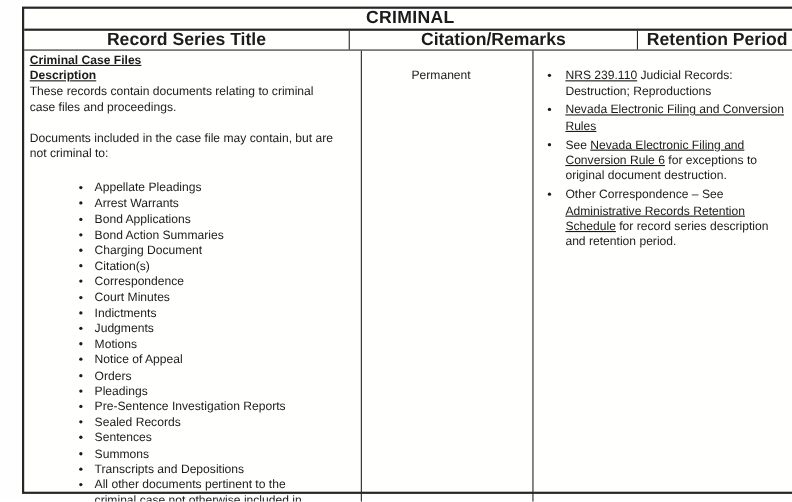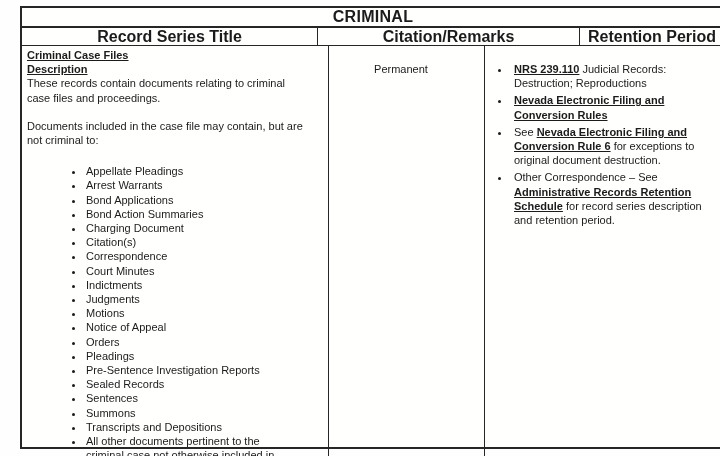--- a/index.html
+++ b/index.html
@@ -52,21 +52,21 @@
     font-size: 11px;
     line-height: 14.2px;
     gap: 11px;
   }
   .col1 { width: 295px; }
   .col2 { width: 145px; border-left: 1.5px solid #262626; }
   .col3 { flex: 1; border-left: 1.5px solid #262626; }
   .body-row .col1 { padding: 2px 8px 0 5px; }
   .body-row .col2 { padding-top: 16px; text-align: center; }
   .body-row .col3 { padding: 16px 4px 0 6px; }
-  .u { text-decoration: underline; font-weight: bold; }
+  .u { text-decoration: underline; }
   .b { font-weight: bold; }
   .spacer { height: 14px; }
   ul.doc-list {
     list-style: disc;
     margin: 17px;
     padding-left: 41px;
   }
   ul.doc-list li { padding-left: 1px; }
   ul.cite-list {
     list-style: disc;

